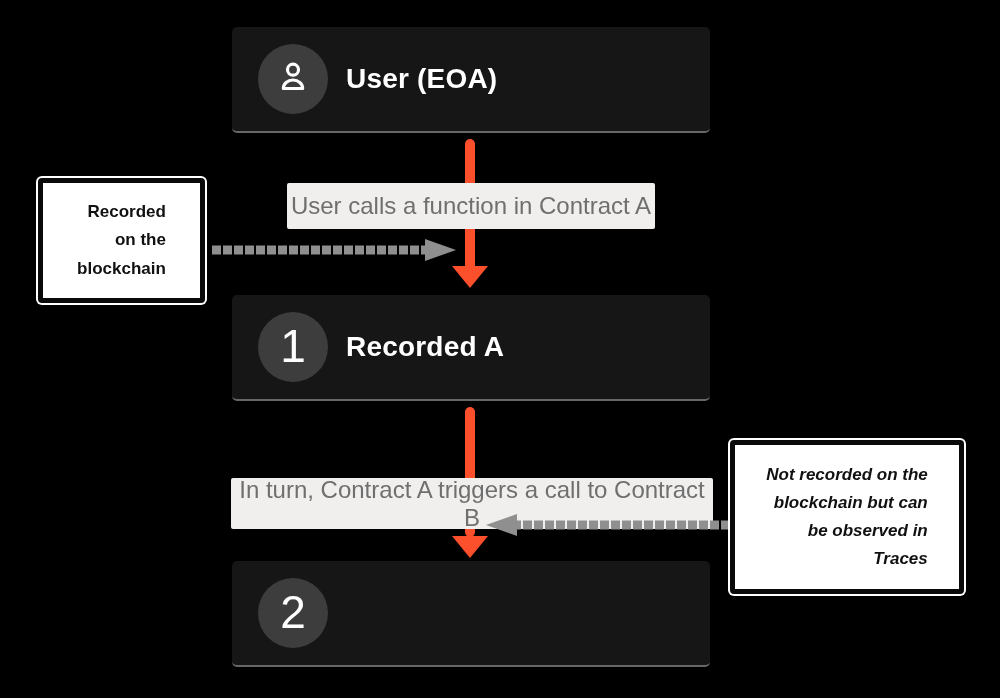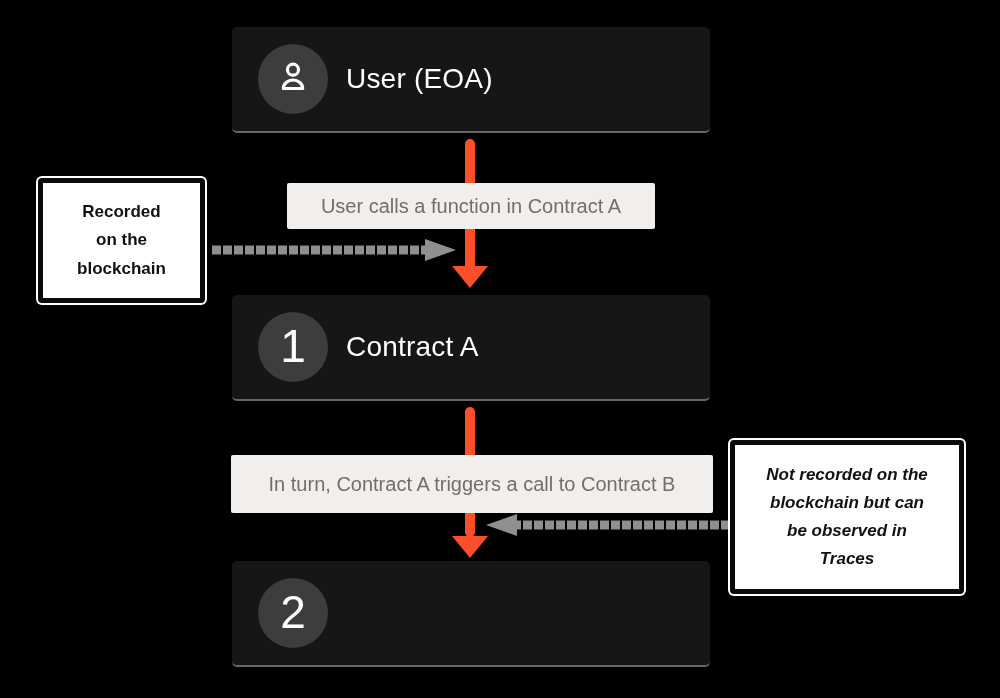--- a/index.html
+++ b/index.html
@@ -27,21 +27,21 @@
   .badge {
     width:70px; height:70px; border-radius:50%;
     background:#3d3d3d; margin-left:26px; flex:0 0 auto;
     display:flex; align-items:center; justify-content:center;
   }
   .badge-num {
     color:#ffffff; font-size:46px; font-weight:400; line-height:1;
     transform:translateY(-1px);
   }
   .node-title {
-    color:#ffffff; font-size:28px; font-weight:400;
+    color:#ffffff; font-size:28px; font-weight:700;
     margin-left:18px; letter-spacing:0.2px;
   }
 
   
   .o-stem {
     position:absolute; width:10px; background:#fc4f2c; border-radius:5px; z-index:1;
   }
   .o-head {
     position:absolute; width:0; height:0; z-index:1;
     border-left:18px solid transparent; border-right:18px solid transparent;
@@ -49,37 +49,37 @@
   }
   .o-stem-1 { left:465px; top:139px; height:133px; }
   .o-head-1 { left:452px; top:266px; }
   .o-stem-2 { left:465px; top:407px; height:130px; }
   .o-head-2 { left:452px; top:536px; }
 
   
   .flow-label {
     position:absolute; z-index:2;
     background:#f0efee; color:#6f6f6f;
-    font-size:20px;
+    font-size:24px;
     display:flex; align-items:center; justify-content:center;
     border-radius:2px;
   }
   .flow-label-1 { left:287px; top:183px; width:368px; height:46px; }
-  .flow-label-2 { left:231px; top:455px; width:482px; height:58px; }
+  .flow-label-2 { left:231px; top:478px; width:482px; height:51px;text-align:center; }
 
   
   .note {
     position:absolute; z-index:3;
     background:#ffffff;
     border:5px solid #0a0a0a;
     border-radius:4px;
     box-shadow:0 0 0 2px #ffffff;
     box-sizing:border-box;
     display:flex; align-items:center; justify-content:center;
-    text-align:center;
+    text-align:right;
     color:#111111; font-size:17px; font-weight:700; line-height:1.65;
     white-space:pre-line;
   }
   .note-left  { left:38px;  top:178px; width:167px; height:125px; }
   .note-right { left:730px; top:440px; width:234px; height:154px;font-style:italic; }
 
   
   .gray-arrow { position:absolute; z-index:2; }
   .gray-arrow-left  { left:210px; top:238px; }
   .gray-arrow-right { left:484px; top:513px; }
@@ -112,21 +112,21 @@
 
   <svg class="gray-arrow gray-arrow-left" width="248" height="24">
     <line x1="2" y1="12" x2="218" y2="12" stroke="#8f8f8f" stroke-width="9" stroke-dasharray="9 2"></line>
     <polygon points="215,1 246,12 215,23" fill="#8f8f8f"></polygon>
   </svg>
 
   <div class="node node-contract-a">
     <div class="badge">
       <span class="badge-num">1</span>
     </div>
-    <div class="node-title">Contract A</div>
+    <div class="node-title">Recorded A</div>
   </div>
 
   <div class="o-stem o-stem-2"></div>
   <div class="o-head o-head-2"></div>
 
   <div class="flow-label flow-label-2">In turn, Contract A triggers a call to Contract B</div>
 
   <div class="note note-right">Not recorded on the
 blockchain but can
 be observed in

